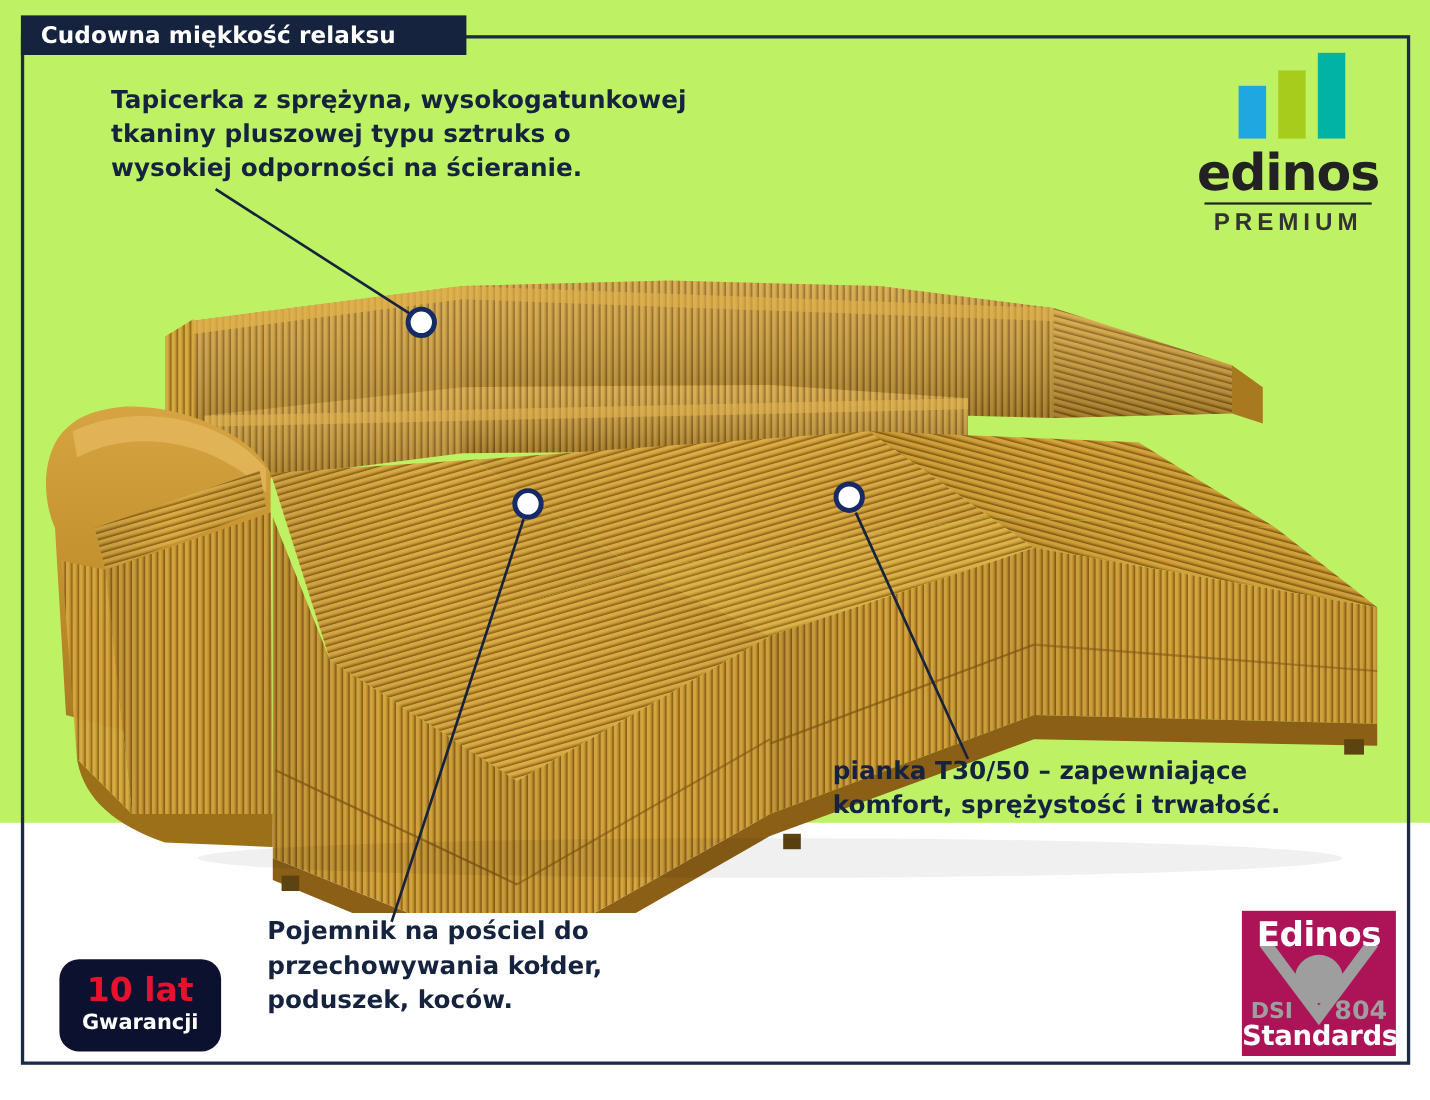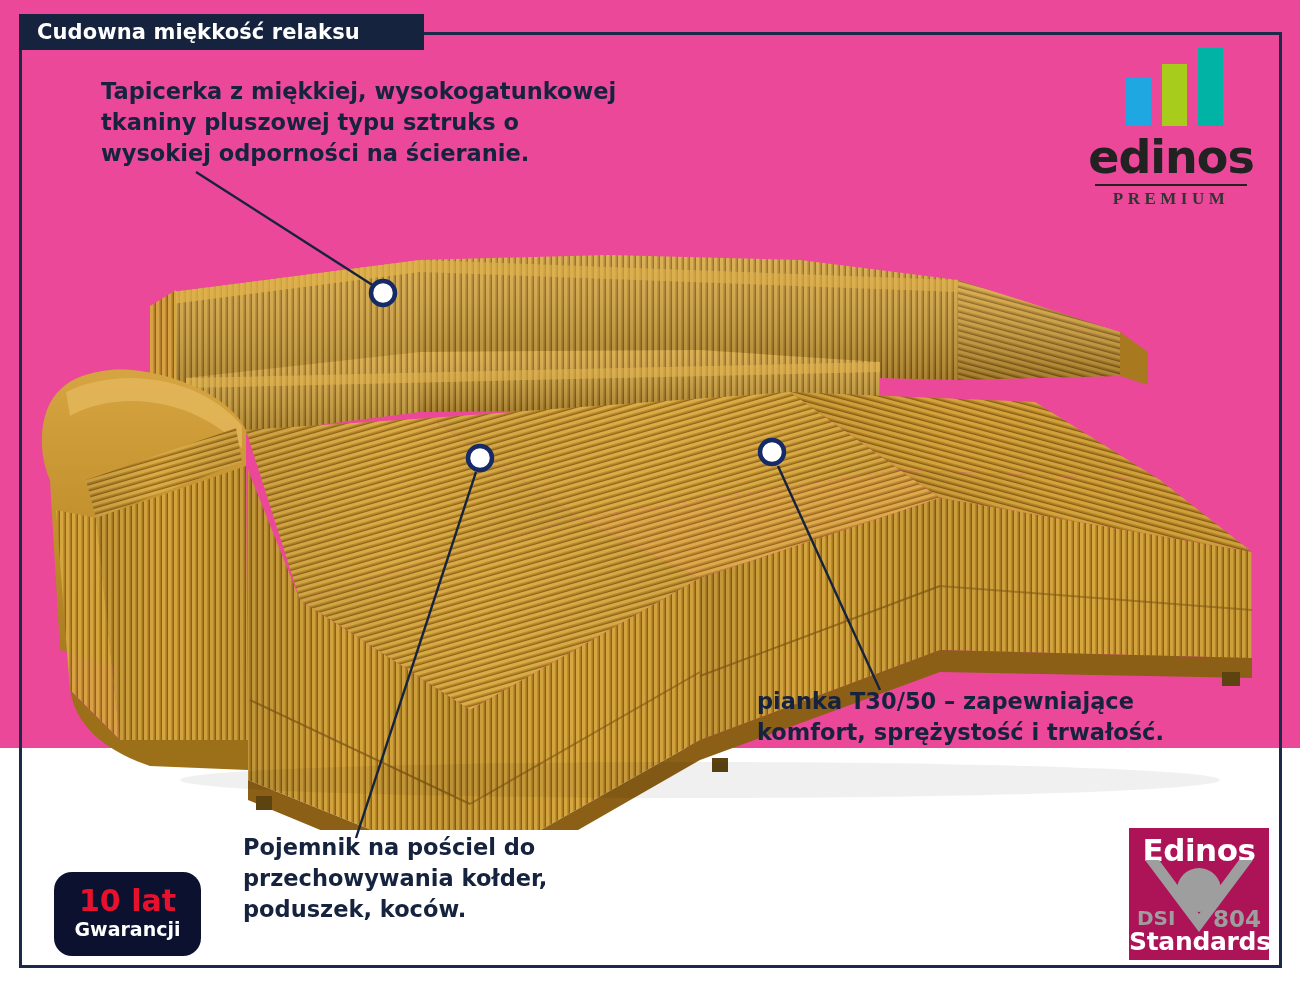--- a/index.html
+++ b/index.html
@@ -1,21 +1,21 @@
 <!DOCTYPE html>
 <html><head>
 <meta charset="utf-8">
 <style>
   html,body{margin:0;padding:0;background:#ffffff;}
   body{
     width:1300px;height:1000px;position:relative;overflow:hidden;
     font-family:"DejaVu Sans","Liberation Sans",sans-serif;
     background:#ffffff;
   }
-  .stage{position:absolute;inset:0;width:1300px;height:748px;background:#ec4899;}
+  .stage{position:absolute;inset:0;width:1300px;height:748px;background:#bef264;}
 
   
   .frame{
     position:absolute;left:19px;top:32px;width:1263px;height:936px;
     border:3px solid #1b2a49;background:transparent;box-sizing:border-box;
     pointer-events:none;
   }
 
   
   .title-banner{
@@ -55,22 +55,22 @@
   .logo .b2{left:36px;width:25px;height:62px;background:#a8cc1c;}
   .logo .b3{left:72px;width:25px;height:78px;background:#00b3a4;}
   .logo .word{
     position:absolute;left:0;top:84px;width:170px;text-align:center;
     font-size:46px;font-weight:bold;color:#222222;letter-spacing:-1px;
     line-height:50px;font-family:"DejaVu Sans","Liberation Sans",sans-serif;
   }
   .logo .rule{position:absolute;left:9px;top:136px;width:152px;height:2px;background:#222;}
   .logo .sub{
     position:absolute;left:0;top:141px;width:170px;text-align:center;
-    font-size:17px;font-weight:bold;color:#333;letter-spacing:4.5px;
-    font-family:Liberation Serif, serif;
+    font-size:22px;font-weight:bold;color:#333;letter-spacing:4.5px;
+    font-family:Liberation Sans, sans-serif;
   }
 
   
   .warranty{
     position:absolute;left:34px;top:872px;width:147px;height:84px;
     background:#0d1130;border-radius:18px;z-index:25;
     display:flex;flex-direction:column;align-items:center;justify-content:center;margin-left:20px;
   }
   .warranty .l1{
     color:#e8112d;font-size:30px;font-weight:bold;line-height:31px;
@@ -249,21 +249,21 @@
     <circle cx="772" cy="452" r="12" fill="#ffffff" stroke="#152a66" stroke-width="4.5"></circle>
   </svg>
 
   <div class="frame"></div>
 
   <div class="title-banner">
     <span class="t">Cudowna miękkość relaksu</span>
   </div>
 
   <div class="callout" id="callout-fabric">
-    <div>Tapicerka z miękkiej, wysokogatunkowej</div>
+    <div>Tapicerka z sprężyna, wysokogatunkowej</div>
     <div>tkaniny pluszowej typu sztruks o</div>
     <div>wysokiej odporności na ścieranie.</div>
   </div>
 
   <div class="callout" id="callout-spring">
     <div>pianka T30/50 – zapewniające</div>
     <div>komfort, sprężystość i trwałość.</div>
   </div>
 
   <div class="callout" id="callout-storage">

